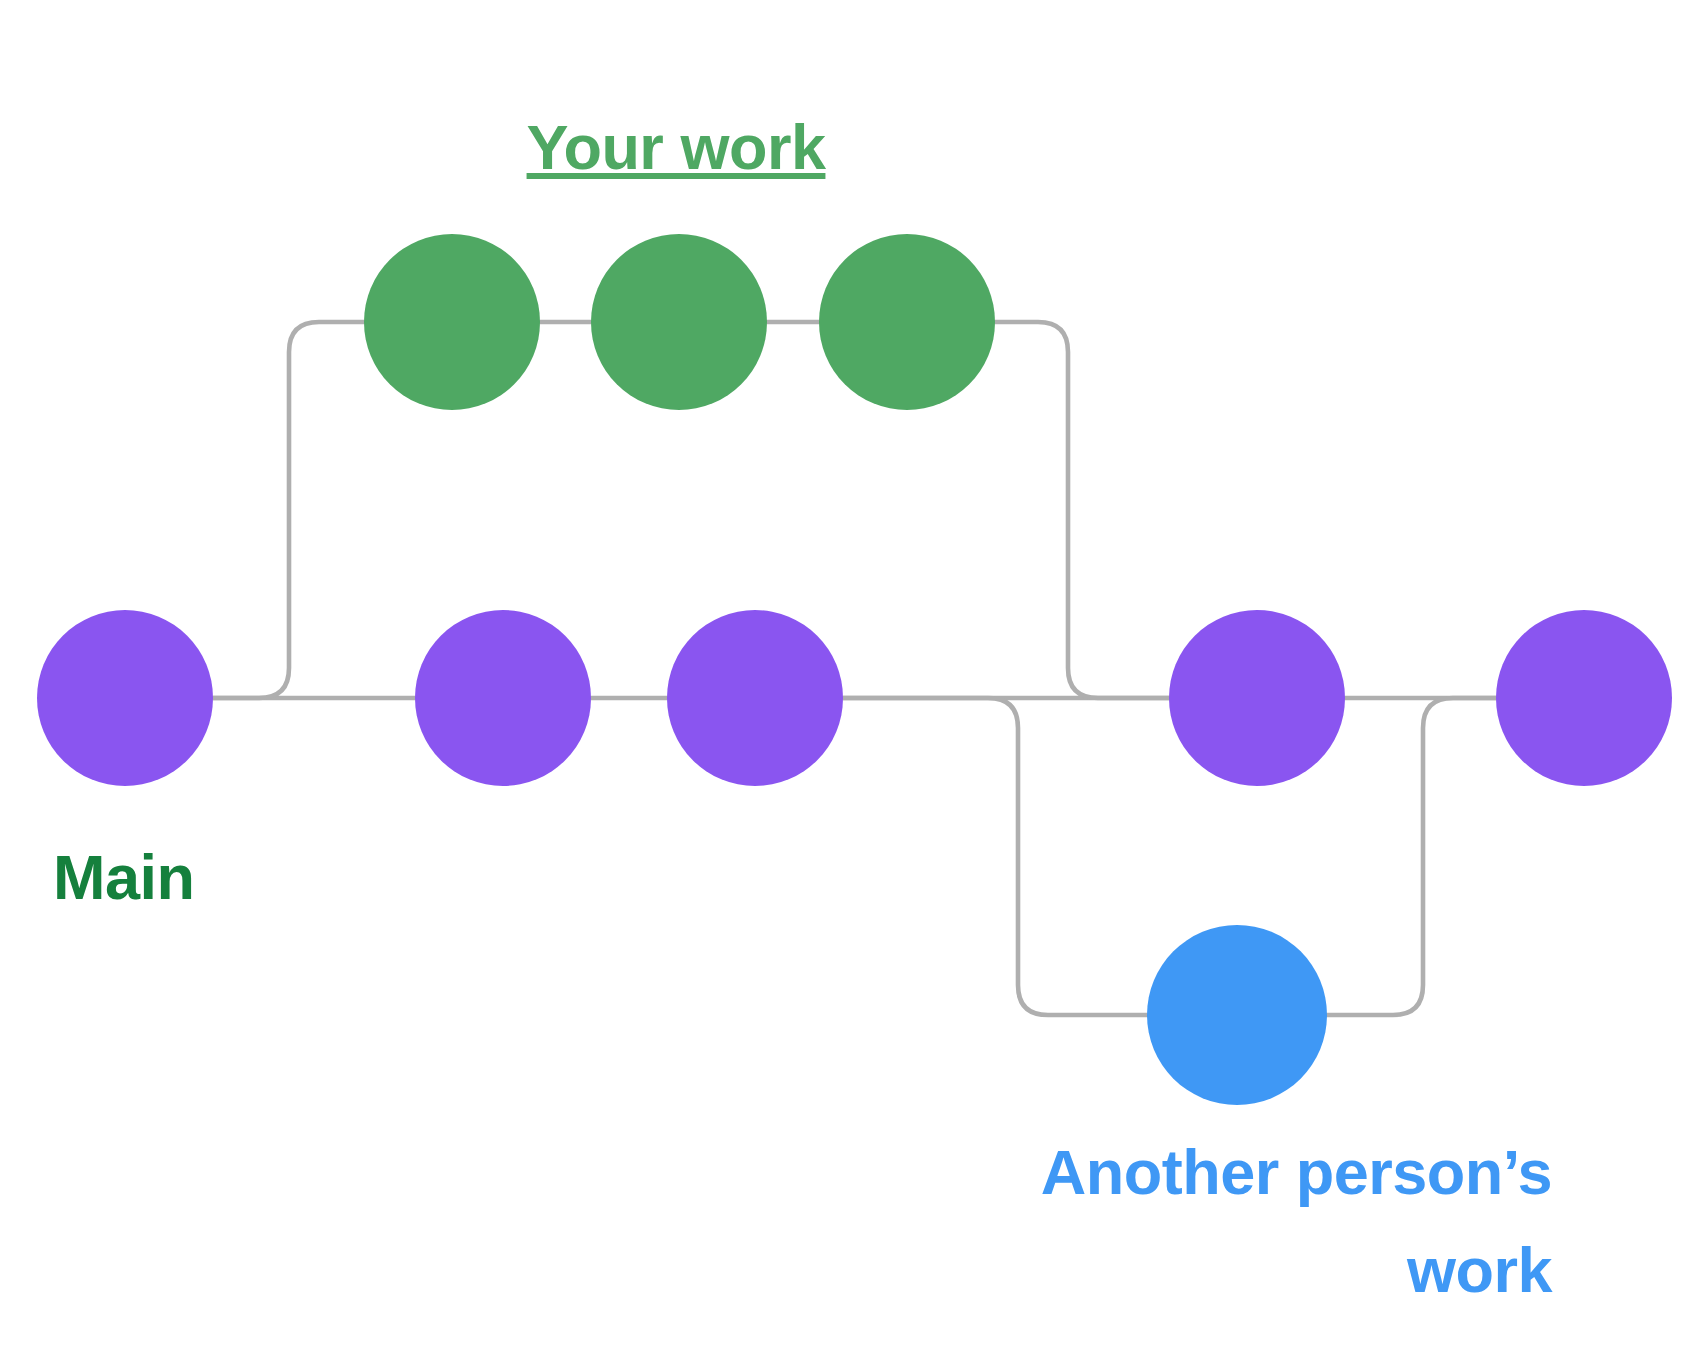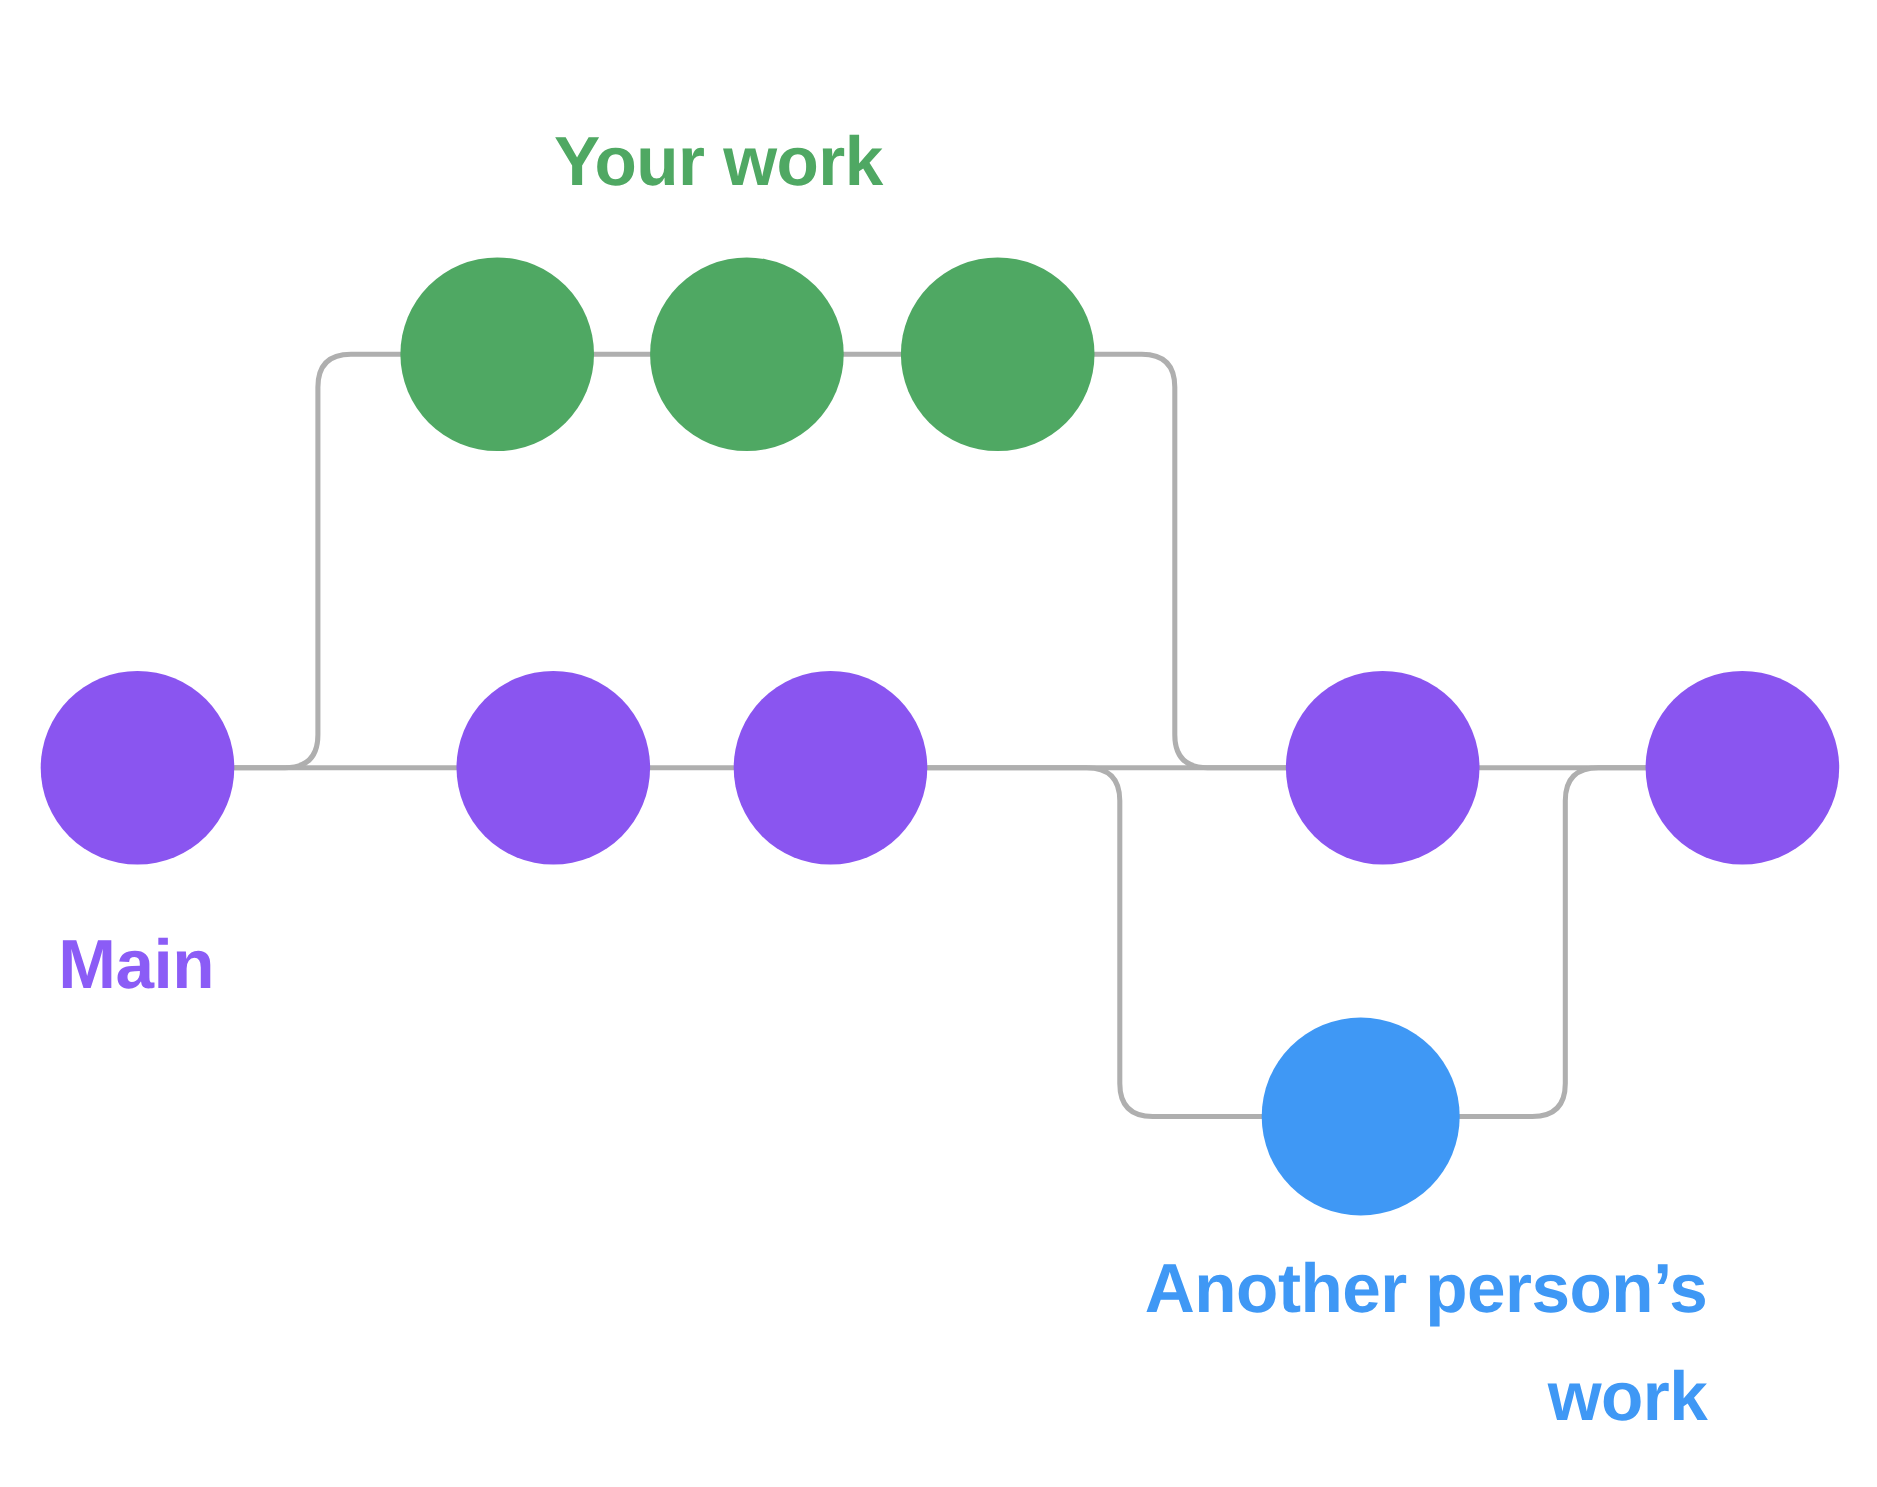--- a/index.html
+++ b/index.html
@@ -23,24 +23,25 @@
   .branch-label {
     position: absolute;
     font-weight: 700;
     font-size: 63px;
     letter-spacing: -0.5px;
     line-height: 1.55;
     white-space: normal;
   }
   .label-your-work {
     top: 99px;
-    left: 653px;
+    left: 676px;
     transform: translateX(-50%);
     text-align: left;
     white-space: nowrap;
+    text-decoration: underline;
   }
   .label-main {
     top: 829px;
     left: 53px;
   }
   .label-another {
     top: 1124px;
     left: 1232px;
     width: 640px;
     transform: translateX(-50%);
@@ -68,17 +69,17 @@
     <circle cx="503" cy="698" r="88" fill="#8A55F0"></circle>
     <circle cx="755" cy="698" r="88" fill="#8A55F0"></circle>
     <circle cx="1257" cy="698" r="88" fill="#8A55F0"></circle>
     <circle cx="1584" cy="698" r="88" fill="#8A55F0"></circle>
 
     <circle cx="1237" cy="1015" r="90" fill="#3F98F5"></circle>
   </svg>
 
   <div class="branch-label label-your-work" style="color: rgb(79, 168, 99);">Your work</div>
 
-  <div class="branch-label label-main" style="color: #8b5cf6;">Main</div>
+  <div class="branch-label label-main" style="color: #15803d;">Main</div>
 
   <div class="branch-label label-another" style="color: rgb(63, 152, 245);">Another person’s work</div>
 
 </div>
 
 </body></html>

